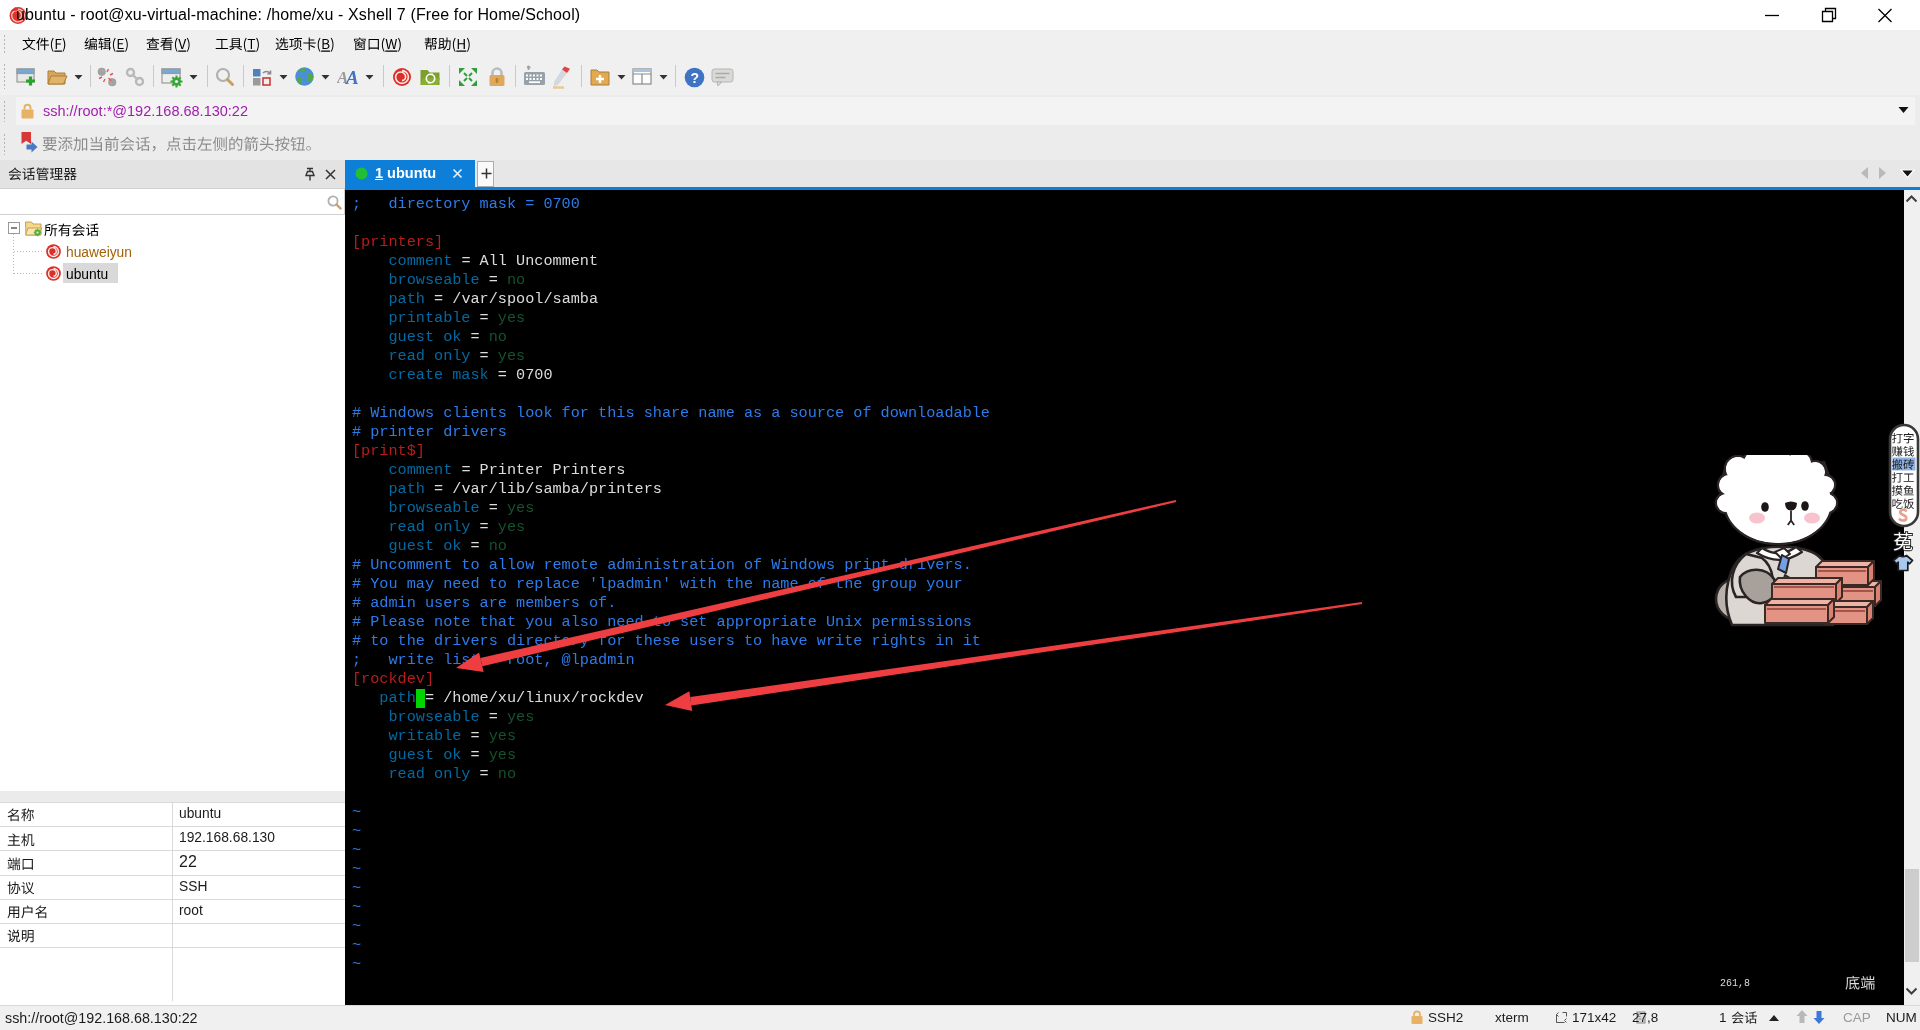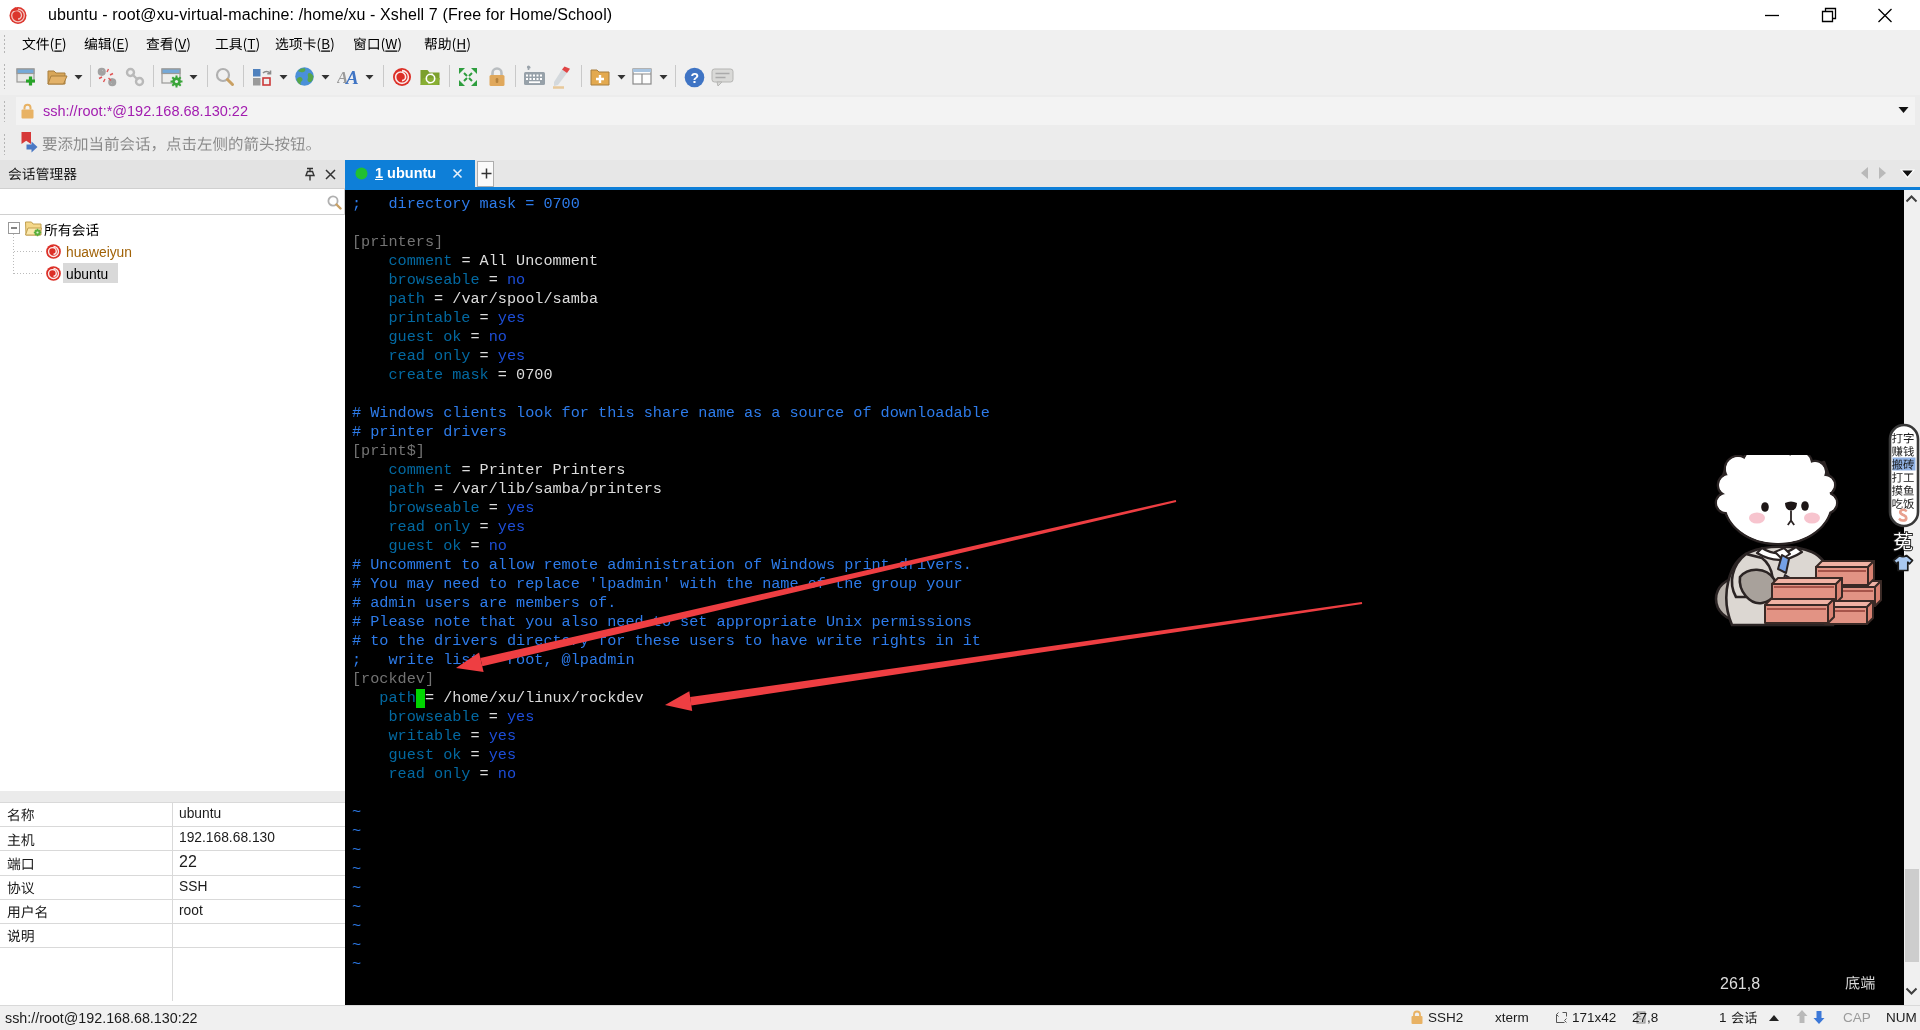--- a/index.html
+++ b/index.html
@@ -11,37 +11,37 @@
 #addrbar{left:0;top:95px;width:1920px;height:32px;background:#ececec}
 #addrfield{left:16px;top:97px;width:1899px;height:28px;background:#f3f3f3}
 #infobar{left:0;top:127px;width:1920px;height:33px;background:#ececec}
 #leftpanel{left:0;top:160px;width:345px;height:845px;background:#fff}
 #lphead{left:0;top:160px;width:345px;height:28px;background:#e3e3e3}
 #searchbox{left:0;top:188px;width:345px;height:27px;background:#fff;border:1px solid #d0d0d0;border-left:none}
 #tabbar{left:345px;top:160px;width:1575px;height:27px;background:#e7e7e7}
 #bluebar{left:345px;top:187px;width:1575px;height:3px;background:#0e7fd8}
 #term{left:345px;top:190px;width:1559px;height:815px;background:#000}
 pre.t{font-family:"Liberation Mono",monospace;font-size:15.2px;line-height:19px;position:absolute;left:7px;top:5px;white-space:pre}
-pre.t span.b{color:#2d7bea}pre.t span.g{color:#0369a1}pre.t span.r{color:#1d4ed8}pre.t span.y{color:#737373}pre.t span.w{color:#dcdcdc}
+pre.t span.b{color:#2d7bea}pre.t span.g{color:#0369a1}pre.t span.r{color:#14532d}pre.t span.y{color:#b91c1c}pre.t span.w{color:#dcdcdc}
 #cursor{background:#00d500;width:9.12px;height:19px}
 #scrollbar{left:1904px;top:190px;width:16px;height:815px;background:#f0f0f0}
 #sbthumb{left:1905px;top:869px;width:14px;height:93px;background:#cdcdcd}
 #statusbar{left:0;top:1005px;width:1920px;height:25px;background:#f0f0f0;border-top:1px solid #d9d9d9}
 .st{font-size:13.5px;color:#1b1b1b;line-height:24px}
 .gray{color:#9b9b9b}
 .sep{width:1px;height:22px;background:#c9c9c9;position:absolute;top:7px}
 .grip{position:absolute;width:3px;background-image:radial-gradient(circle,#b5b5b5 1px,transparent 1.1px);background-size:3px 4px}
 </style></head><body>
 <div class="abs" id="titlebar"></div>
 <svg class="abs" style="left:8px;top:5px" width="20" height="20" viewBox="0 0 20 20">
 <circle cx="10" cy="10.5" r="8.5" fill="#dc352c"></circle>
 <path d="M10 4.2a6.3 6.3 0 0 1 6.3 6.3a6.3 6.3 0 0 1-6.3 6.3a6.3 6.3 0 0 1-6.3-6.3a4.9 4.9 0 0 1 4.9-4.9a4.9 4.9 0 0 1 4.9 4.9a3.5 3.5 0 0 1-3.5 3.5" fill="none" stroke="#f6d7d4" stroke-width="1.3" opacity=".9"></path>
 <path d="M2.8 6.2 L7.6 2.2 L9.6 5.4 Z" fill="#dc352c"></path>
 </svg>
-<div class="abs ttxt" style="left:48px;top:0">ubuntu - root@xu-virtual-machine: /home/xu - Xshell 7 (Free for Home/School)</div>
+<div class="abs ttxt" style="left:16px;top:0">ubuntu - root@xu-virtual-machine: /home/xu - Xshell 7 (Free for Home/School)</div>
 <svg class="abs" style="left:1758px;top:0" width="162" height="30" viewBox="0 0 162 30" fill="none" stroke="#000" stroke-width="1.3">
 <path d="M7 15.5h14"></path>
 <path d="M64.5 11.5h10v10h-10z M67.5 11.5v-3h10v10h-3"></path>
 <path d="M120.5 9l13 13 M133.5 9l-13 13"></path>
 </svg>
 <div class="abs" id="menubar"></div>
 <div class="grip" style="left:3px;top:34px;height:20px"></div>
 <div class="abs " style="left:22.0px;top:36.4px"><svg width="47" height="17" viewBox="0 -13.11 47 17">
       <path fill="#000" d="M5.8 -11.4C6.3 -10.7 6.7 -9.8 6.9 -9.2L8.0 -9.6C7.8 -10.1 7.3 -11.0 6.9 -11.7ZM0.7 -9.2V-8.1H2.8C3.7 -6.0 4.7 -4.2 6.2 -2.8C4.7 -1.5 2.8 -0.6 0.5 0.1C0.7 0.3 1.0 0.8 1.1 1.1C3.5 0.3 5.4 -0.7 6.9 -2.0C8.5 -0.6 10.4 0.4 12.6 1.0C12.8 0.7 13.1 0.3 13.3 0.1C11.1 -0.5 9.3 -1.5 7.7 -2.8C9.1 -4.2 10.2 -6.0 11.0 -8.1H13.2V-9.2ZM7.0 -3.5C5.7 -4.8 4.6 -6.4 3.9 -8.1H9.8C9.1 -6.3 8.2 -4.7 7.0 -3.5Z M18.2 -4.7V-3.7H22.1V1.1H23.2V-3.7H27.0V-4.7H23.2V-7.8H26.3V-8.8H23.2V-11.4H22.1V-8.8H20.3C20.5 -9.4 20.6 -10.0 20.8 -10.7L19.8 -10.9C19.4 -9.1 18.9 -7.3 18.1 -6.2C18.3 -6.0 18.8 -5.8 18.9 -5.6C19.3 -6.2 19.7 -7.0 20.0 -7.8H22.1V-4.7ZM17.5 -11.5C16.8 -9.5 15.5 -7.4 14.2 -6.0C14.4 -5.8 14.7 -5.3 14.8 -5.0C15.3 -5.5 15.7 -6.0 16.1 -6.6V1.1H17.1V-8.2C17.6 -9.2 18.1 -10.2 18.5 -11.2Z M30.9 2.7 31.7 2.4C30.5 0.4 29.9 -1.9 29.9 -4.3C29.9 -6.6 30.5 -9.0 31.7 -10.9L30.9 -11.3C29.6 -9.2 28.9 -7.0 28.9 -4.3C28.9 -1.6 29.6 0.6 30.9 2.7Z M33.7 0.0H34.9V-4.5H38.8V-5.6H34.9V-9.0H39.5V-10.1H33.7Z M41.2 2.7C42.5 0.6 43.3 -1.6 43.3 -4.3C43.3 -7.0 42.5 -9.2 41.2 -11.3L40.5 -10.9C41.6 -9.0 42.2 -6.6 42.2 -4.3C42.2 -1.9 41.6 0.4 40.5 2.4Z M32.3 1.5H39.9V2.6H32.3Z"></path>
     </svg></div>
@@ -404,21 +404,21 @@
 
 <span class="b">~</span>
 <span class="b">~</span>
 <span class="b">~</span>
 <span class="b">~</span>
 <span class="b">~</span>
 <span class="b">~</span>
 <span class="b">~</span>
 <span class="b">~</span>
 <span class="b">~</span></pre>
-<div class="abs" style="left:1720px;top:974px;font-family:Liberation Sans, sans-serif;font-size:16px;line-height:19px;color:#dcdcdc">261,8</div>
+<div class="abs" style="left:1720px;top:974px;font-family:Liberation Mono, monospace;font-size:10px;line-height:19px;color:#dcdcdc">261,8</div>
 <svg class="abs" style="left:1845px;top:975px" width="36" height="18" viewBox="0 -13.5 36 18">
     <path fill="#dcdcdc" d="M7.8 -2.4C8.4 -1.3 9.0 0.1 9.3 0.9L10.2 0.5C9.9 -0.3 9.2 -1.7 8.7 -2.7ZM4.4 1.0C4.6 0.8 5.1 0.7 8.0 -0.4C8.0 -0.6 7.9 -1.0 7.9 -1.3L5.7 -0.6V-4.3H9.5C10.1 -1.2 11.4 1.1 13.0 1.1C14.0 1.1 14.4 0.5 14.6 -1.7C14.3 -1.8 13.9 -2.0 13.6 -2.2C13.6 -0.7 13.5 -0.0 13.1 -0.0C12.2 -0.0 11.2 -1.7 10.6 -4.3H14.0V-5.4H10.4C10.3 -6.2 10.2 -7.1 10.1 -8.1C11.3 -8.2 12.5 -8.4 13.4 -8.6L12.5 -9.5C10.7 -9.0 7.4 -8.8 4.6 -8.7V-0.8C4.6 -0.2 4.2 0.0 4.0 0.1C4.1 0.3 4.3 0.8 4.4 1.0ZM9.3 -5.4H5.7V-7.8C6.7 -7.8 7.9 -7.9 9.0 -8.0C9.1 -7.1 9.2 -6.2 9.3 -5.4ZM7.3 -12.5C7.5 -12.1 7.7 -11.7 7.9 -11.2H1.8V-6.8C1.8 -4.6 1.7 -1.5 0.5 0.6C0.7 0.8 1.2 1.1 1.4 1.3C2.8 -1.0 2.9 -4.5 2.9 -6.8V-10.2H14.5V-11.2H9.2C9.0 -11.7 8.6 -12.3 8.3 -12.8Z M16.0 -9.9V-8.8H21.1V-9.9ZM16.4 -8.0C16.8 -6.2 17.1 -4.0 17.1 -2.5L18.0 -2.7C18.0 -4.2 17.7 -6.4 17.3 -8.1ZM17.5 -12.3C17.9 -11.6 18.3 -10.7 18.5 -10.0L19.5 -10.4C19.3 -11.0 18.9 -11.9 18.5 -12.6ZM21.4 -4.9V1.2H22.4V-3.9H23.8V1.1H24.7V-3.9H26.1V1.0H27.0V-3.9H28.4V0.2C28.4 0.3 28.3 0.3 28.2 0.3C28.1 0.3 27.7 0.3 27.3 0.3C27.4 0.6 27.6 1.0 27.6 1.2C28.3 1.2 28.7 1.2 29.0 1.1C29.3 0.9 29.4 0.7 29.4 0.2V-4.9H25.5L25.9 -6.2H29.7V-7.3H20.9V-6.2H24.6C24.5 -5.8 24.4 -5.3 24.4 -4.9ZM21.6 -12.0V-8.4H29.2V-12.0H28.1V-9.4H25.8V-12.7H24.7V-9.4H22.6V-12.0ZM19.6 -8.3C19.4 -6.4 19.1 -3.7 18.7 -2.1C17.6 -1.8 16.6 -1.6 15.9 -1.4L16.1 -0.3C17.6 -0.7 19.4 -1.1 21.2 -1.6L21.1 -2.7L19.6 -2.3C20.0 -3.9 20.3 -6.3 20.6 -8.1Z"></path>
   </svg>
 <svg class="abs" style="left:345px;top:190px" width="1559" height="815" viewBox="345 190 1559 815">
     <polygon points="1175.8,499.9 1176.2,502.1 482.3,666.2 480.4,658.0" fill="#ee3e42"></polygon>
     <polygon points="456.0,668.0 479.1,652.4 483.6,671.9" fill="#ee3e42"></polygon>
     <polygon points="1361.8,601.9 1362.2,604.1 691.3,705.4 690.1,697.1" fill="#ee3e42"></polygon>
     <polygon points="665.0,705.0 689.3,691.3 692.2,711.1" fill="#ee3e42"></polygon>
   </svg>
 <div class="abs" id="scrollbar"></div>

